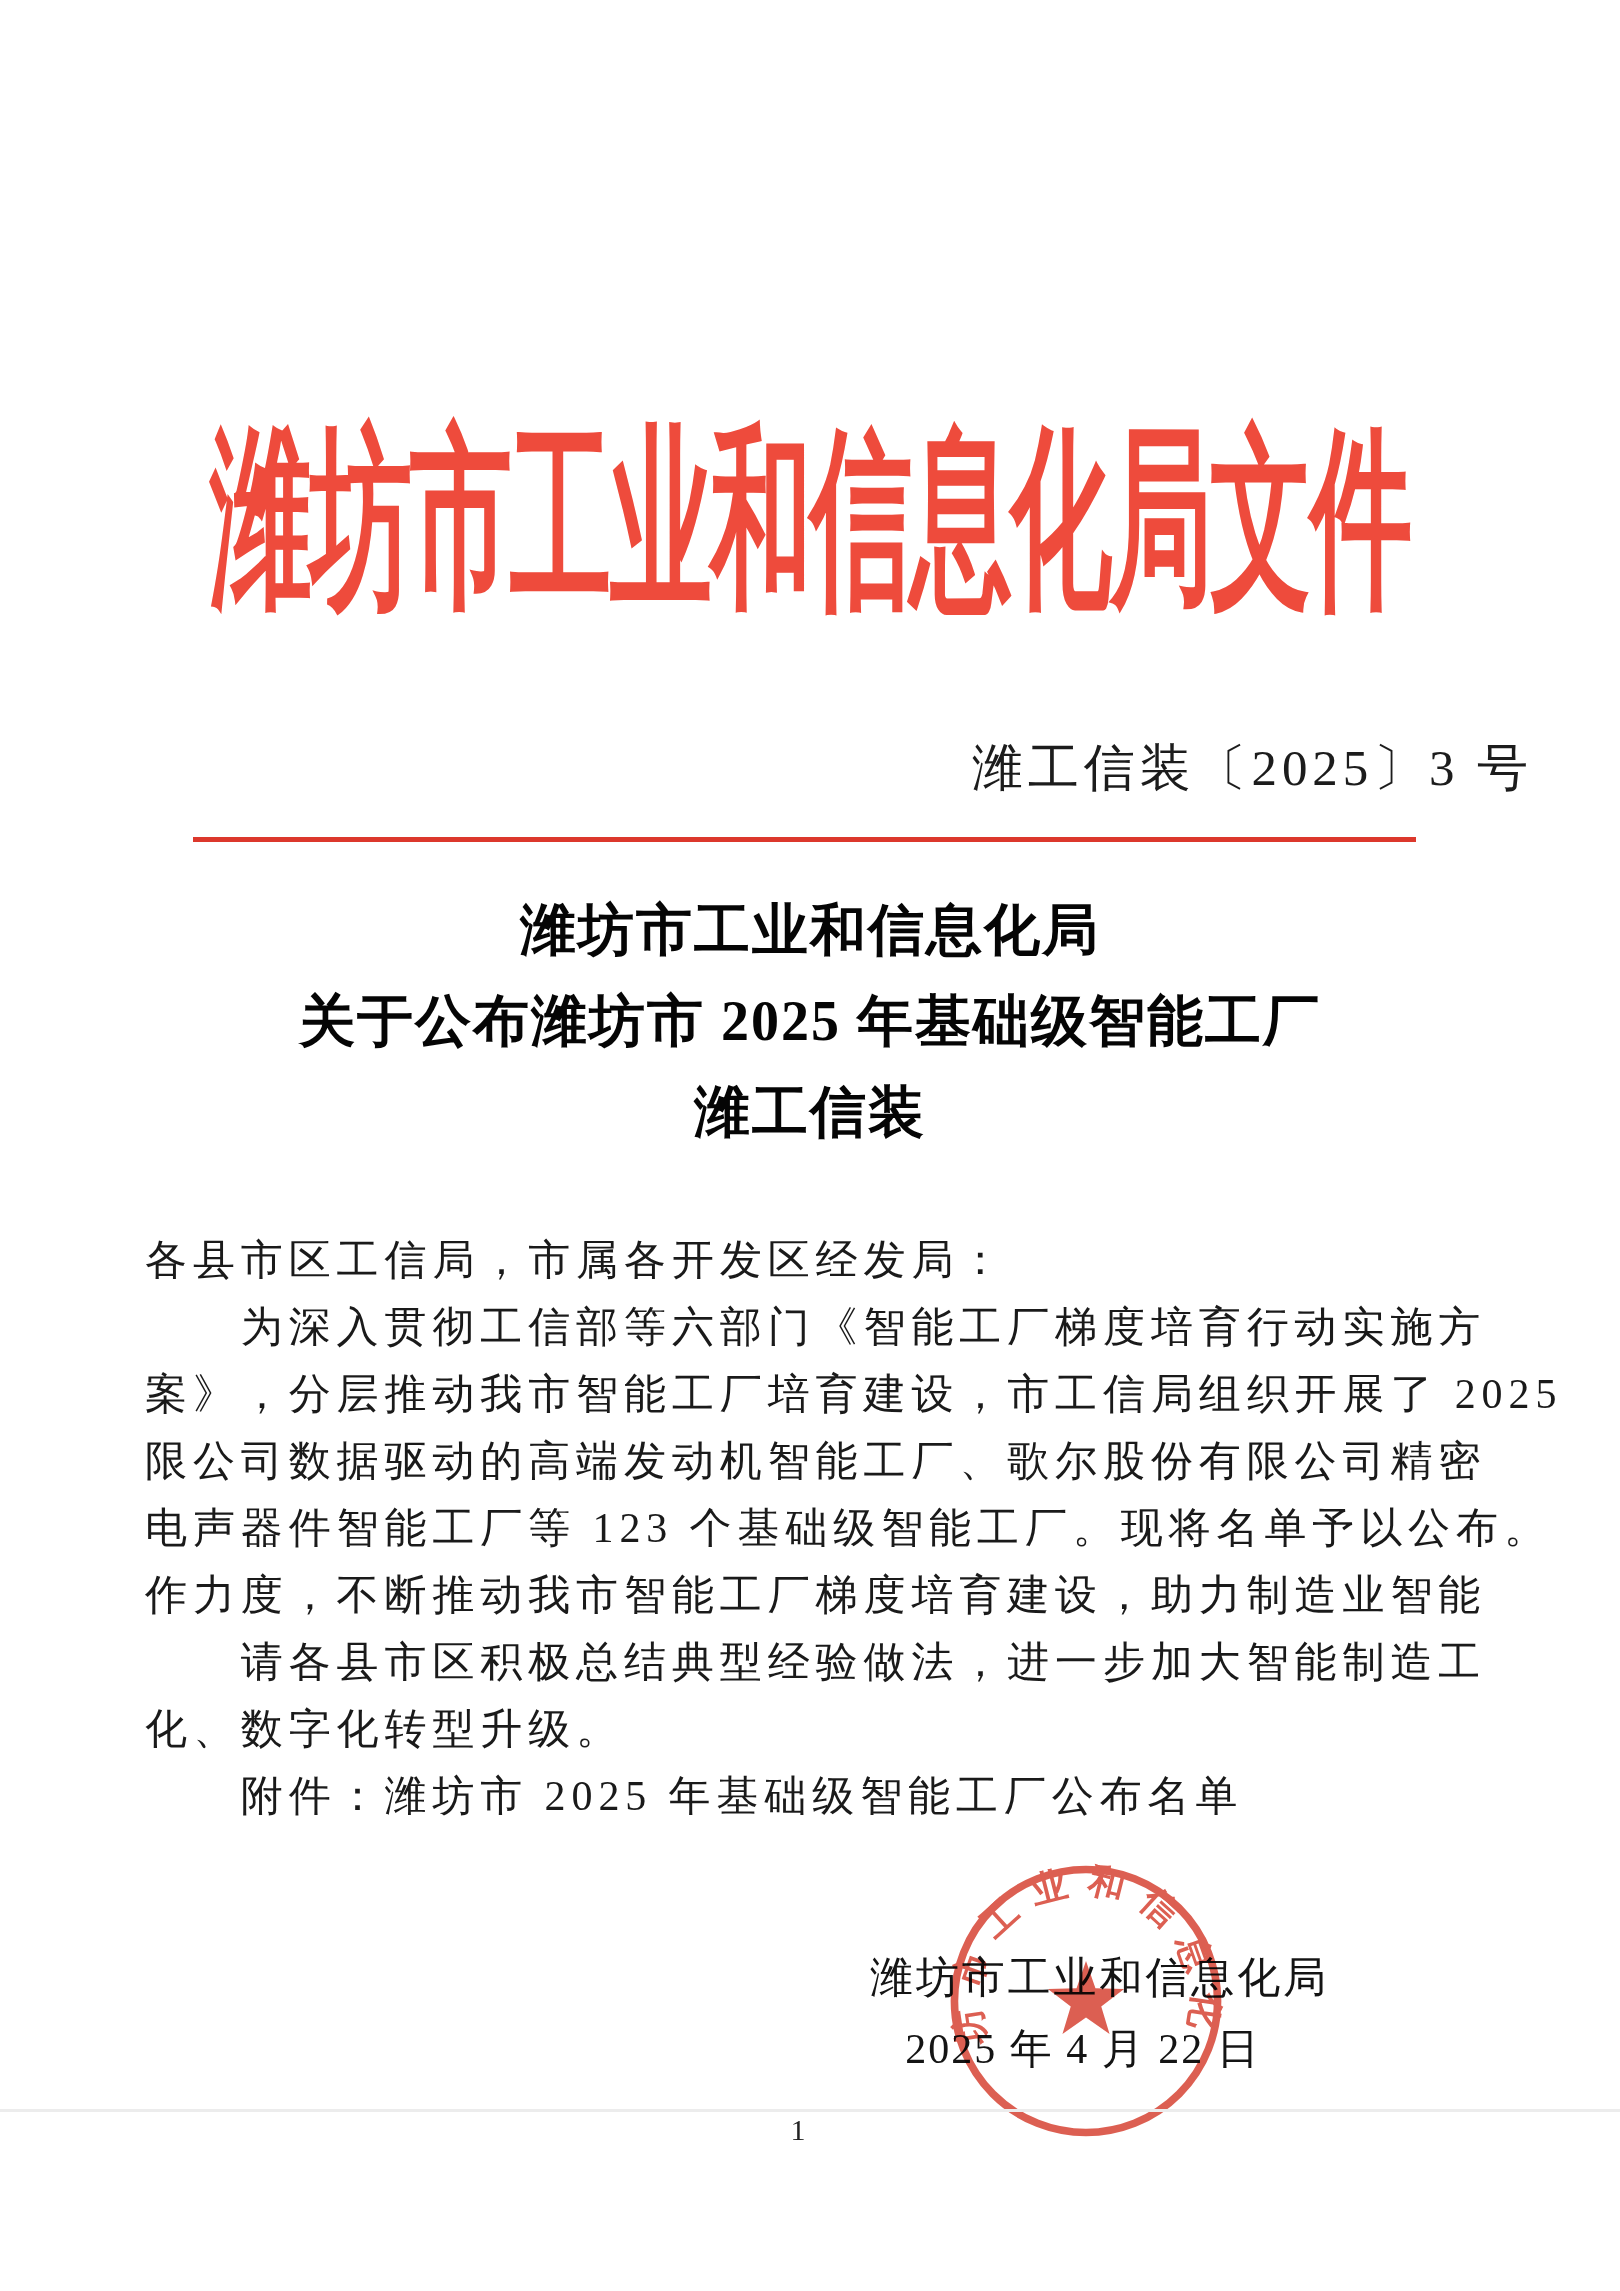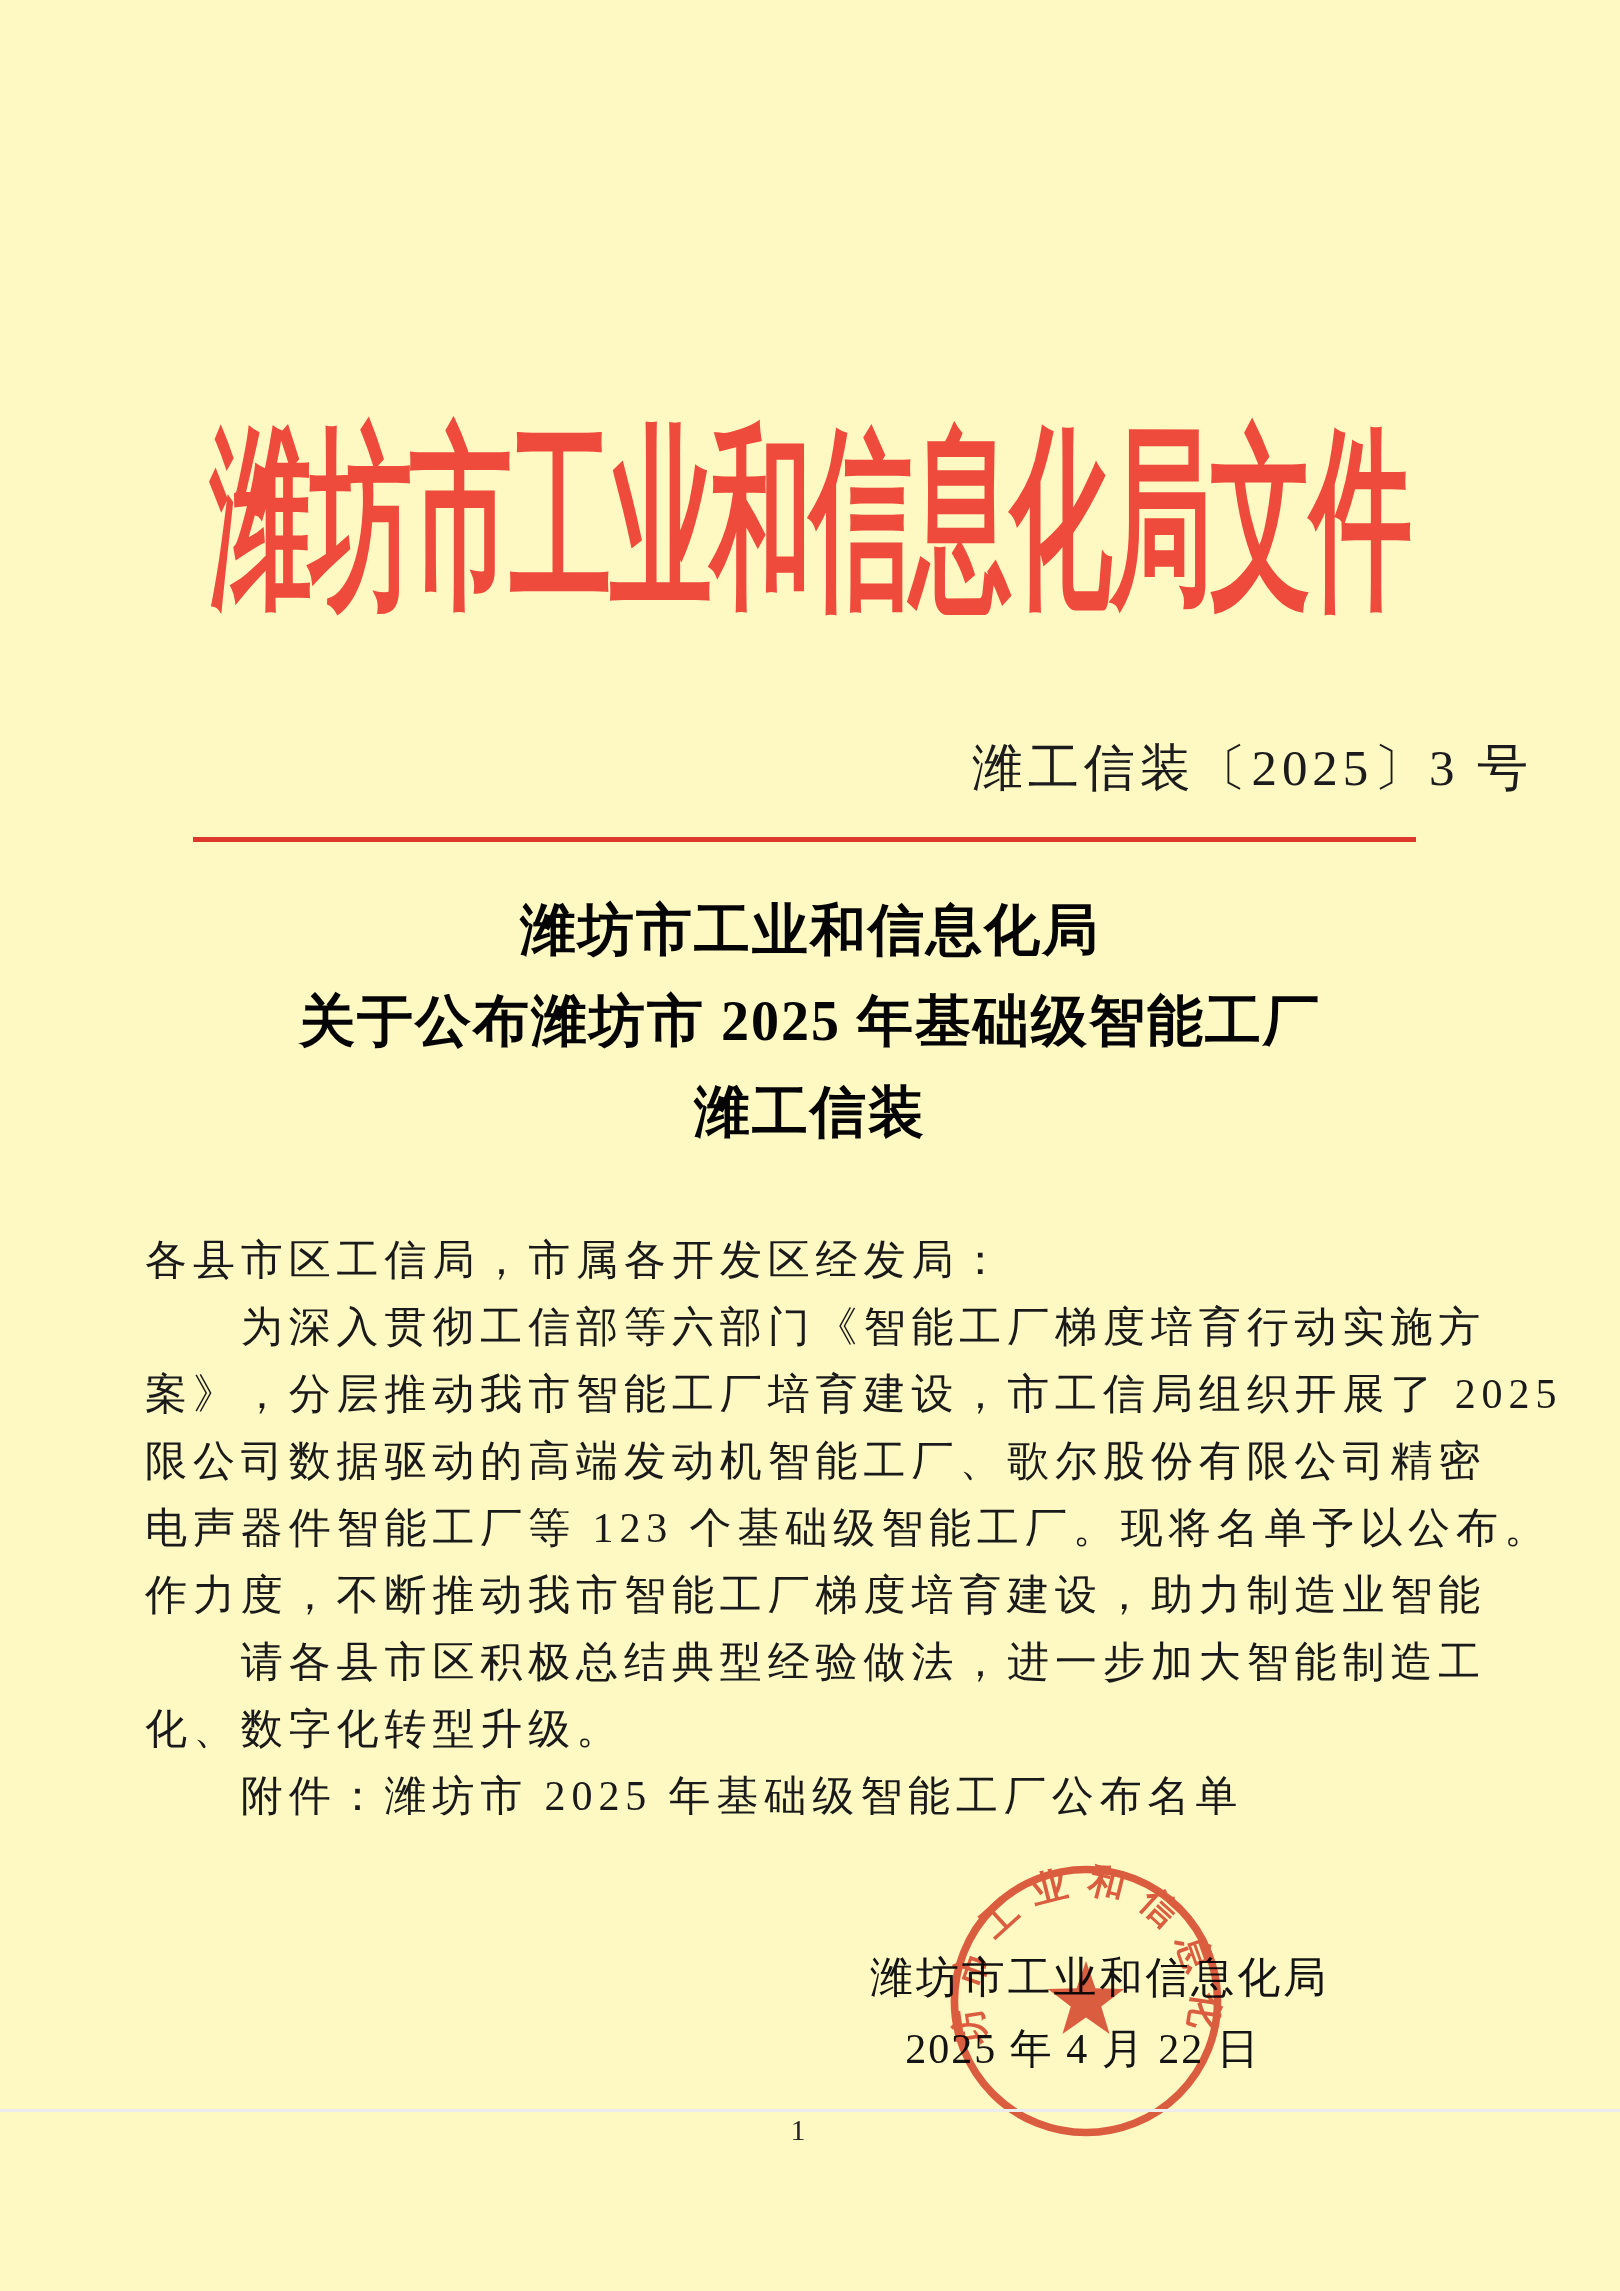--- a/index.html
+++ b/index.html
@@ -1,20 +1,20 @@
 <!DOCTYPE html>
 <html><head>
 <meta charset="utf-8">
 <style>
   html,body{margin:0;padding:0;background:#e9e9e9;}
   .page{
     position:relative;
     width:1620px;height:2292px;
     margin:0 auto;
-    background:#fef9c3;
+    background:#ffffff;
     overflow:hidden;
     font-family:"Liberation Serif","DejaVu Serif",serif;
     color:#1b1b1b;
   }
   
   .banner{
     position:absolute;top:390px;left:0;width:100%;
     text-align:center;
     font-size:102px;font-weight:bold;
     letter-spacing:-2px;

